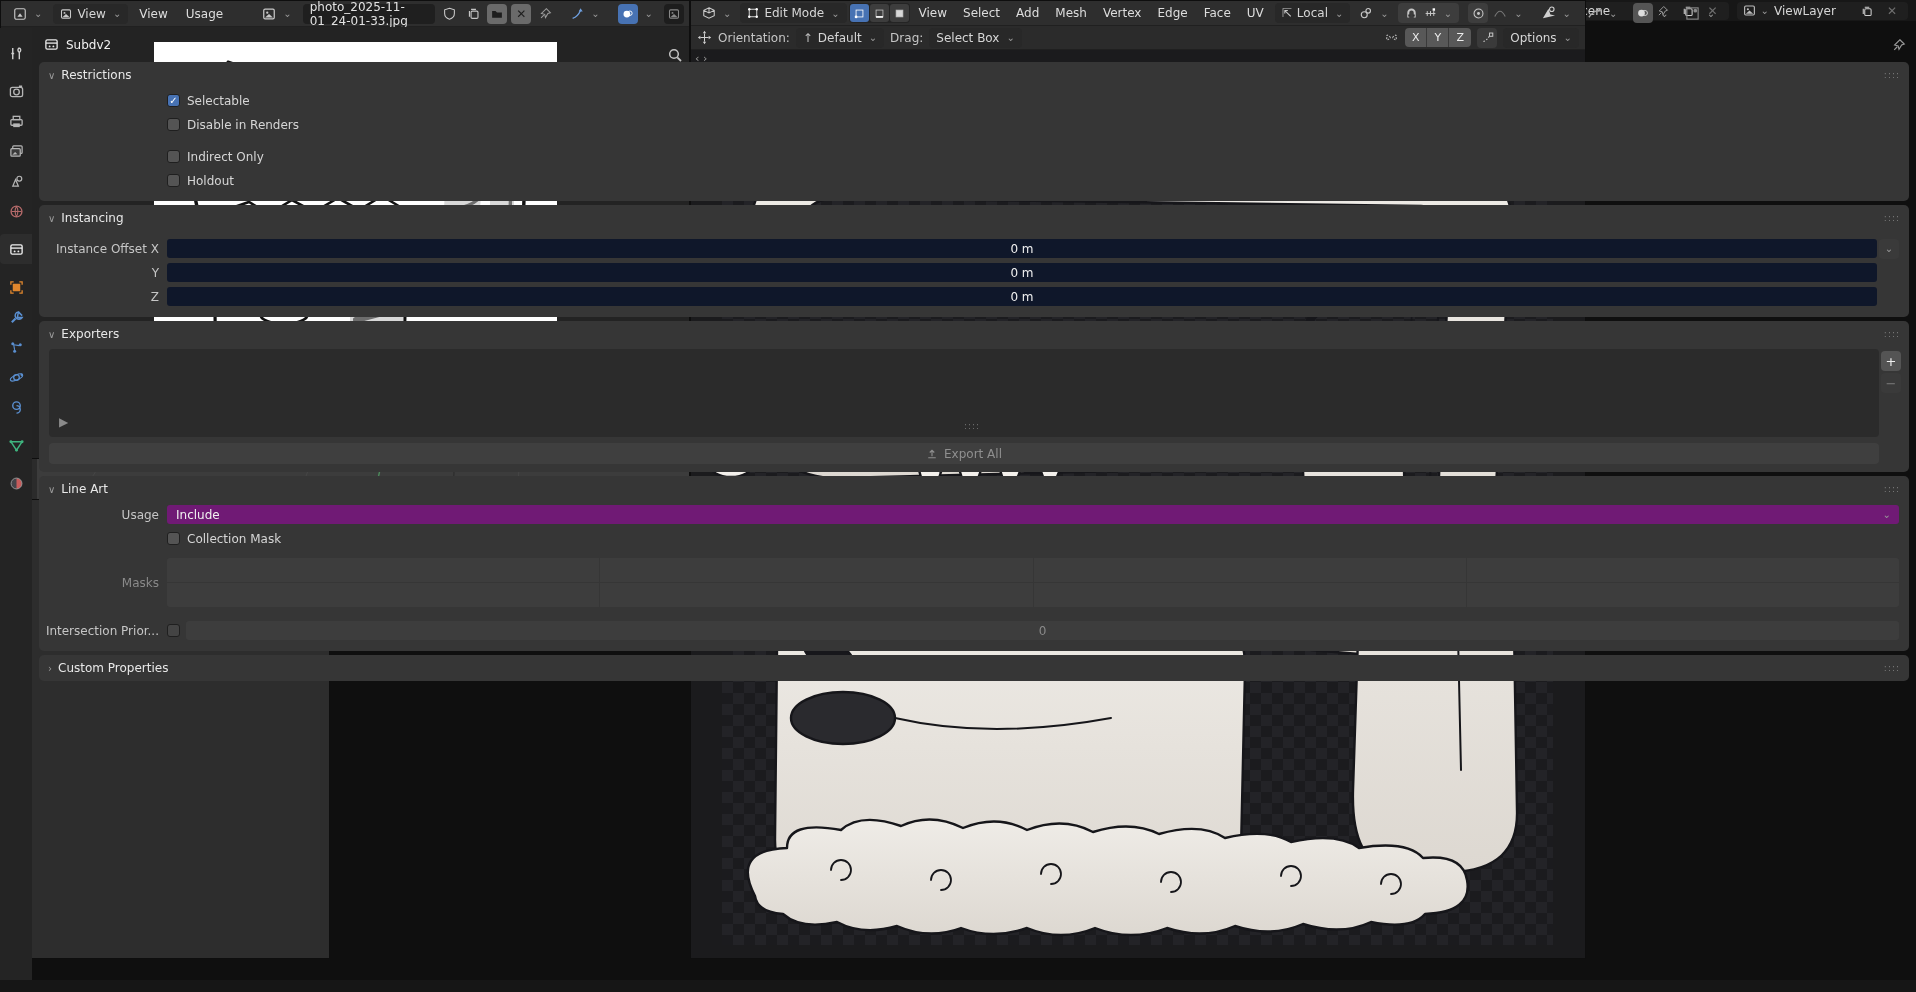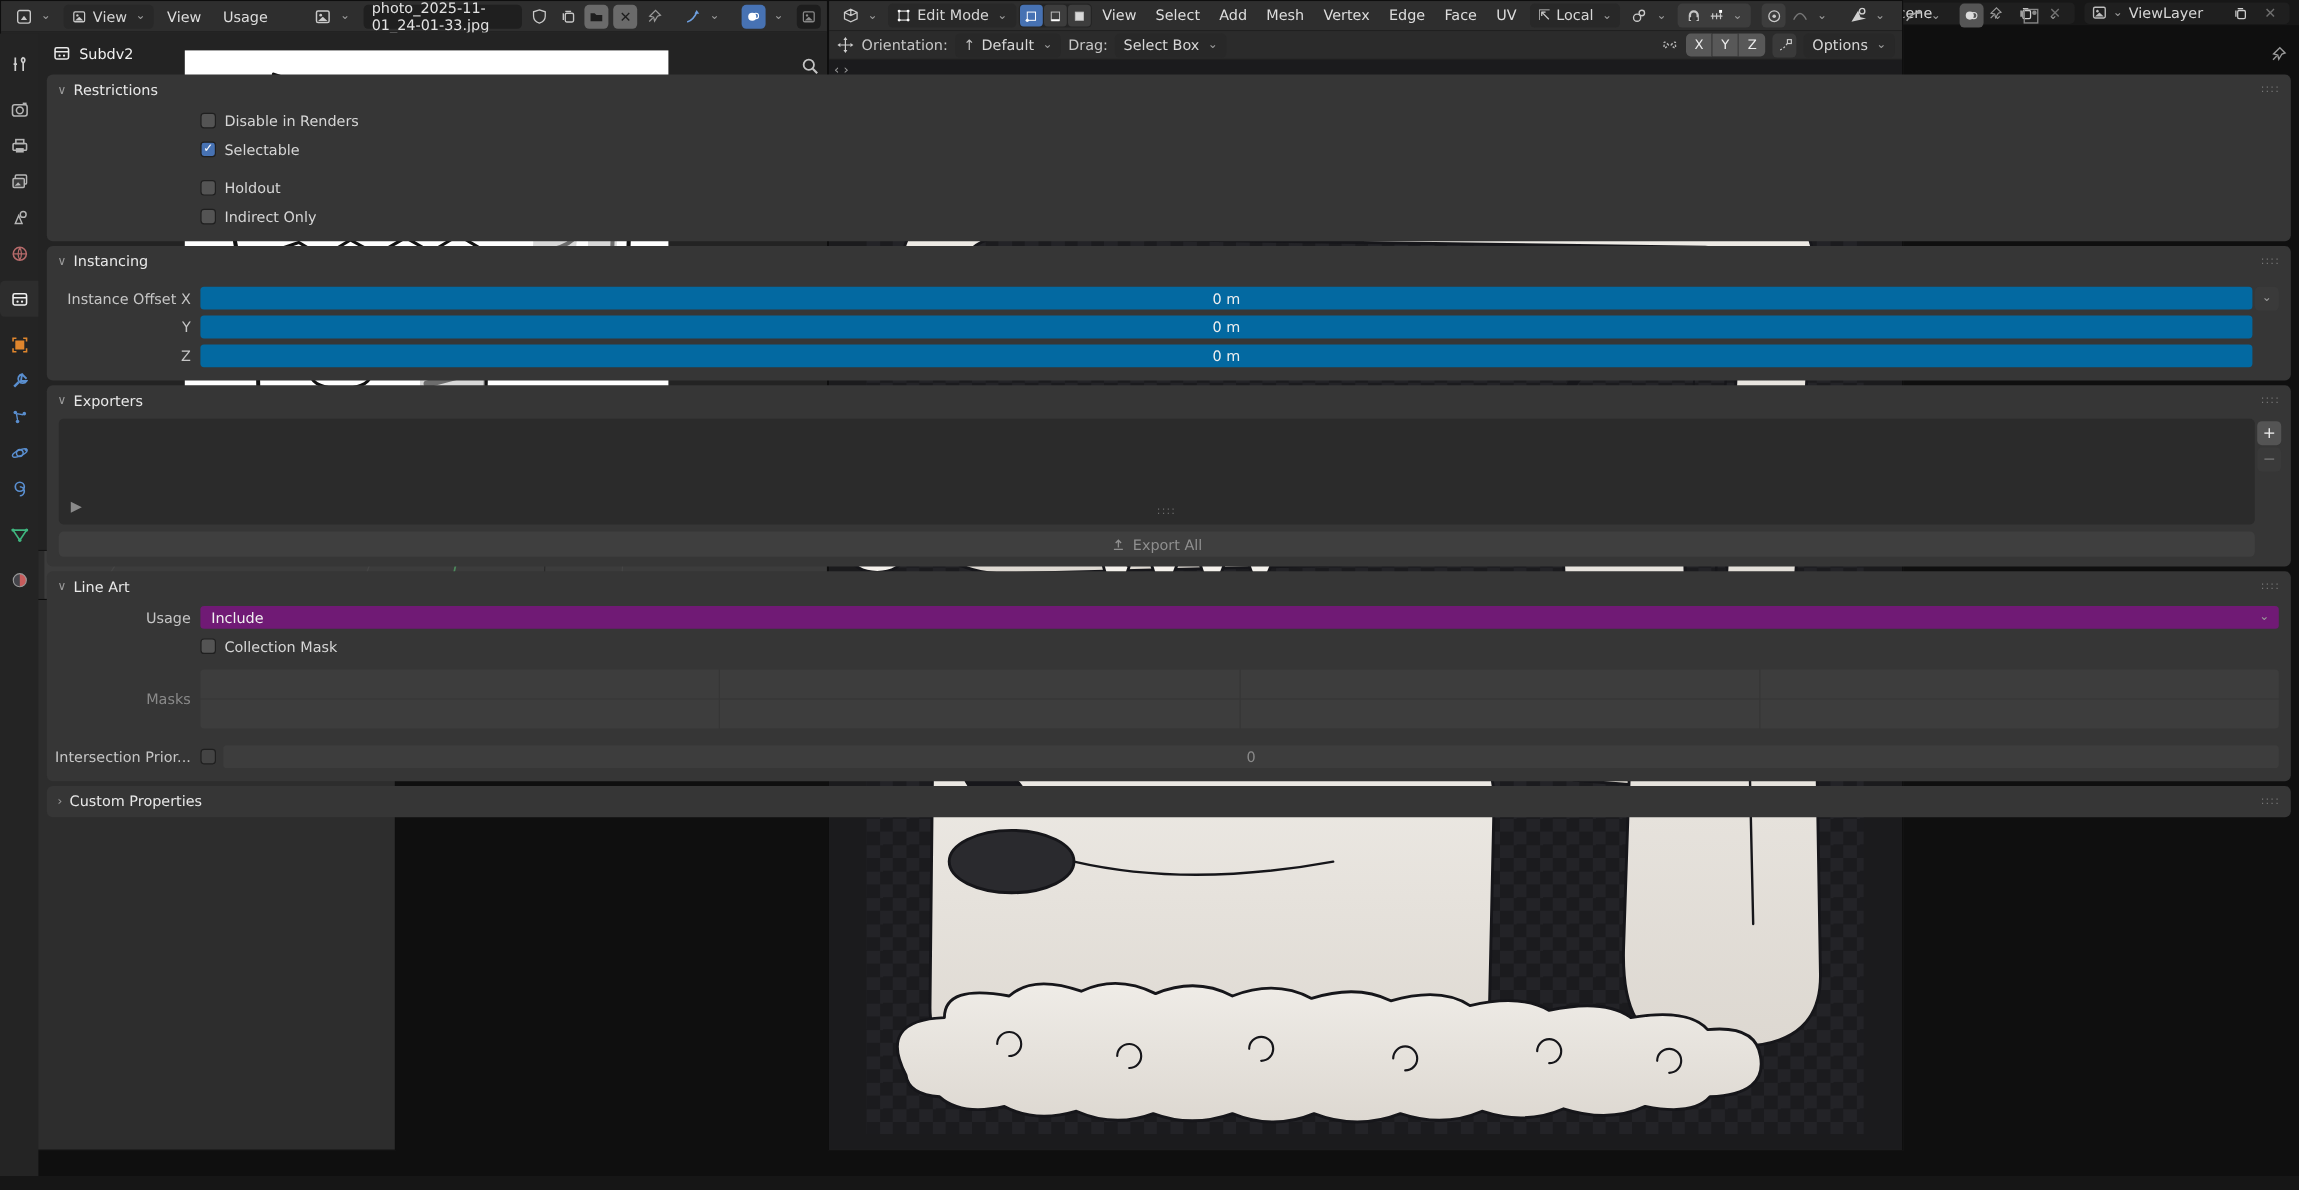--- a/index.html
+++ b/index.html
@@ -110,21 +110,21 @@
   .ptab { width:32px; height:30px; display:flex; align-items:center; justify-content:center; }
   .ptab.active { background:#2d2d2d; border-radius:4px 0 0 4px; }
   .ptabgap { height:8px; }
   #pcontent { position:absolute; left:32px; top:28px; right:0; bottom:0; overflow:hidden; }
   .crumb { display:flex; align-items:center; gap:7px; padding:9px 10px 6px 12px; }
   .panelbox { background:#363636; border-radius:5px; margin:4px 7px; padding-bottom:8px; }
   .panelhead { display:flex; align-items:center; gap:6px; height:26px; padding:0 9px; color:#e8e8e8; }
   .panelhead .grip { margin-left:auto; color:#7a7a7a; font-size:9px; letter-spacing:1px; }
   .prow { display:flex; align-items:center; height:23px; padding:0 10px 0 0; margin:1px 0; }
   .plabel { width:128px; text-align:right; padding-right:8px; color:#c6c6c6; flex:0 0 auto; }
-  .pfield { flex:1; background:#0369a1; border-radius:3px; height:19px; display:flex;
+  .pfield { flex:1; background:#0f172a; border-radius:3px; height:19px; display:flex;
             align-items:center; justify-content:center; color:#f0f0f0; }
   .pfield.dark { background:#701a75; justify-content:flex-start; padding-left:9px; }
   .pfield.dis { background:#3d3d3d; color:#8a8a8a; }
   .maskgrid { flex:1; display:grid; grid-template-columns:repeat(4,1fr); gap:1px; }
   .maskcell { background:#3d3d3d; height:24px; }
   .bigbtn { margin:6px 10px 0 10px; background:#3f3f3f; border-radius:4px; height:21px;
             display:flex; align-items:center; justify-content:center; color:#8f8f8f; gap:6px; }
   .listbox { position:relative; margin:2px 30px 0 10px; background:#2b2b2b; border-radius:4px; height:88px; }
   .pm { position:absolute; right:8px; display:flex; flex-direction:column; gap:2px; }
   .pmbtn { width:20px; height:20px; background:#545454; border-radius:4px; color:#eee;
@@ -1194,38 +1194,38 @@
       </div>
 
       <div class="panelbox">
         <div class="panelhead">
           <span class="chev">∨</span>
           <span>Restrictions</span>
           <span class="grip">::::</span>
         </div>
         <div class="prow">
             <span class="plabel"></span>
-            <span class="chk"></span>
-            <span style="margin-left:7px">Disable in Renders</span>
+            <span class="chk on"></span>
+            <span style="margin-left:7px">Selectable</span>
           </div>
         <div class="prow">
             <span class="plabel"></span>
-            <span class="chk on"></span>
-            <span style="margin-left:7px">Selectable</span>
+            <span class="chk"></span>
+            <span style="margin-left:7px">Disable in Renders</span>
           </div>
         <div style="height:7px"></div>
         <div class="prow">
             <span class="plabel"></span>
             <span class="chk"></span>
-            <span style="margin-left:7px">Holdout</span>
+            <span style="margin-left:7px">Indirect Only</span>
           </div>
         <div class="prow">
             <span class="plabel"></span>
             <span class="chk"></span>
-            <span style="margin-left:7px">Indirect Only</span>
+            <span style="margin-left:7px">Holdout</span>
           </div>
       </div>
 
       <div class="panelbox">
         <div class="panelhead">
           <span class="chev">∨</span>
           <span>Instancing</span>
           <span class="grip">::::</span>
         </div>
         <div style="height:5px"></div>

